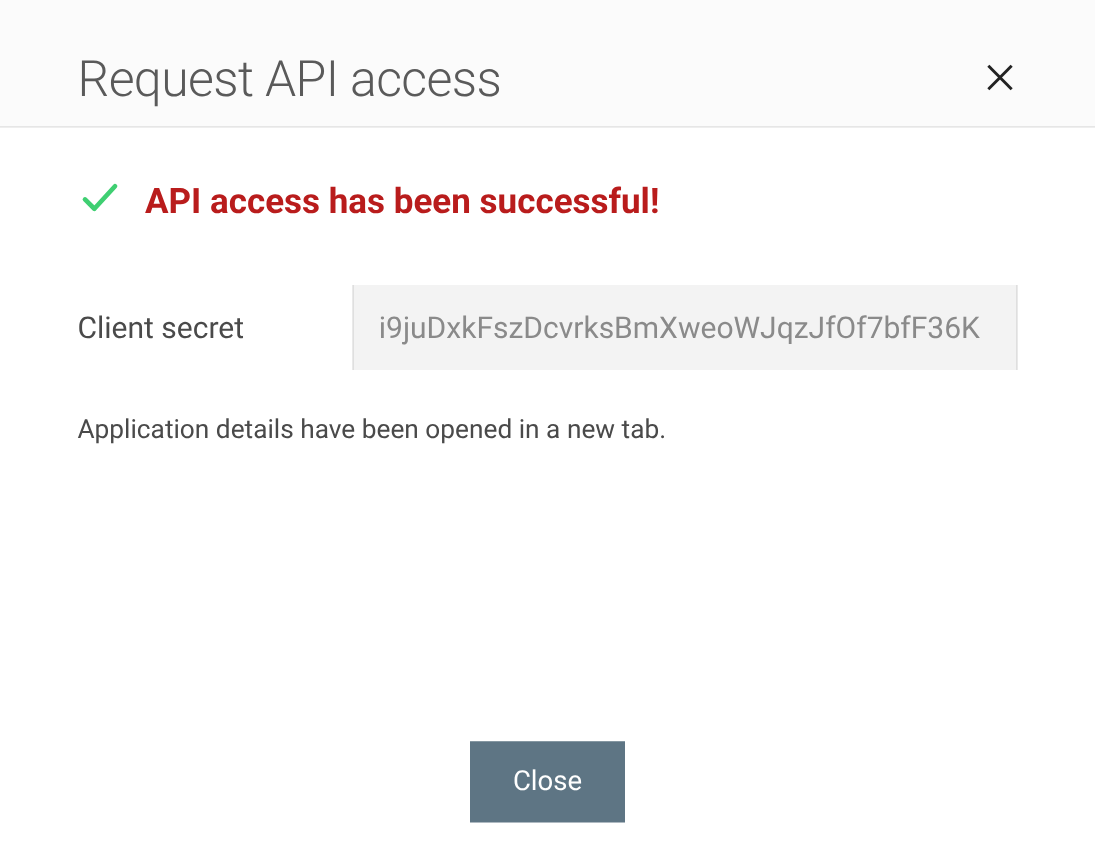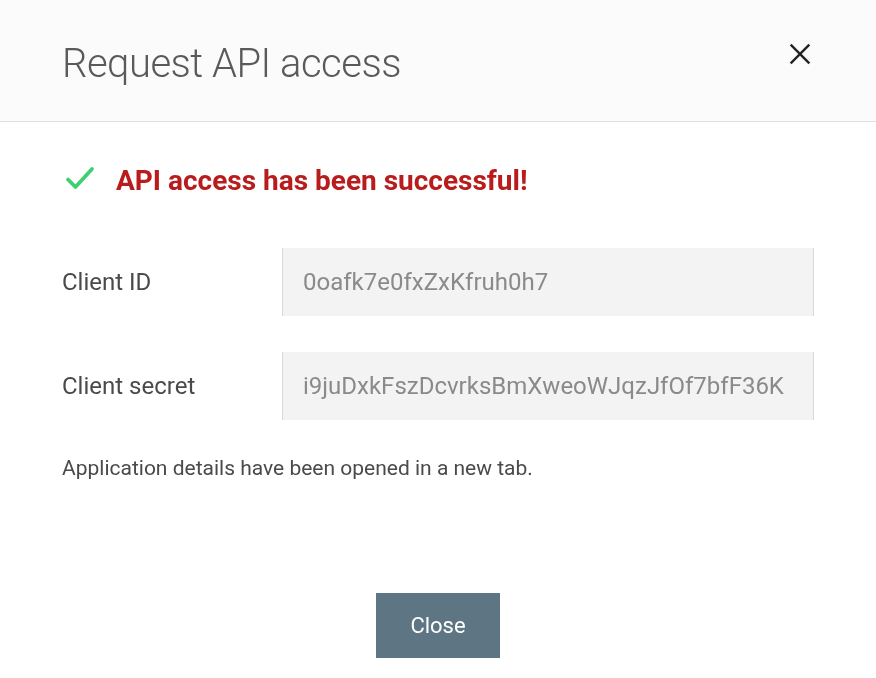--- a/index.html
+++ b/index.html
@@ -15,23 +15,23 @@
       overflow: hidden;
     }
     .dialog {
       width: 100%;
       height: 100%;
       display: flex;
       flex-direction: column;
     }
     .header {
       display: flex;
-      align-items: flex-start;
+      align-items: center;
       justify-content: space-between;
-      padding: 40px 62px 34px 62px;
+      padding: 40px 62px 14px 62px;
       border-bottom: 1px solid #e0e0e0;
       background: #fbfbfb;
     }
     .header-title {
       font-size: 40px;
       font-weight: 300;
       color: #5a5a5a;
       letter-spacing: -0.5px;
     }
     .close-icon {
@@ -135,26 +135,20 @@
   <div class="body">
     <div class="success-row">
       <span class="check-icon">
         <svg viewBox="0 0 24 24">
           <polyline points="4 13 9 18 20 6"></polyline>
         </svg>
       </span>
       <span class="success-text">API access has been successful!</span>
     </div>
 
-    <div class="field-row">
-      <div class="field-label">Client ID</div>
-      <div class="field-value-wrap">
-        <span class="field-value">0oafk7e0fxZxKfruh0h7</span>
-      </div>
-    </div>
 
     <div class="field-row">
       <div class="field-label">Client secret</div>
       <div class="field-value-wrap">
         <span class="field-value">i9juDxkFszDcvrksBmXweoWJqzJfOf7bfF36K</span>
       </div>
     </div>
 
     <div class="info-text">Application details have been opened in a new tab.</div>
   </div>

